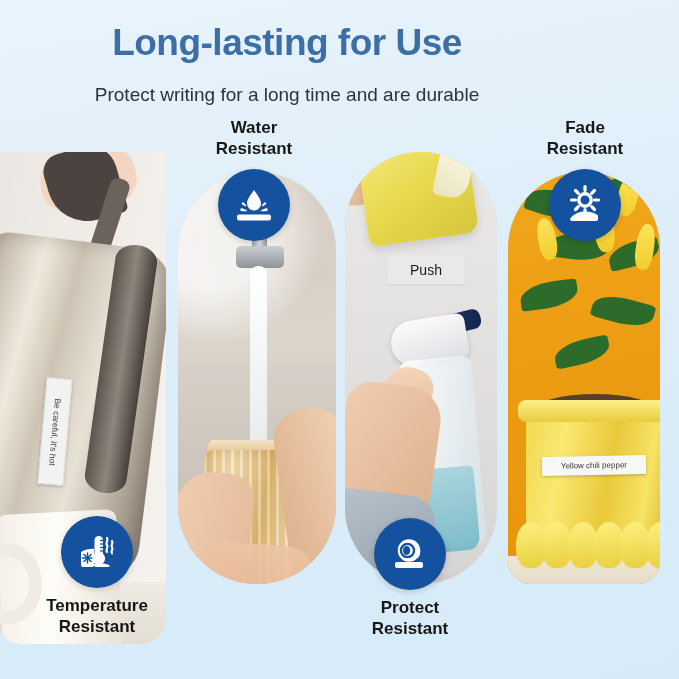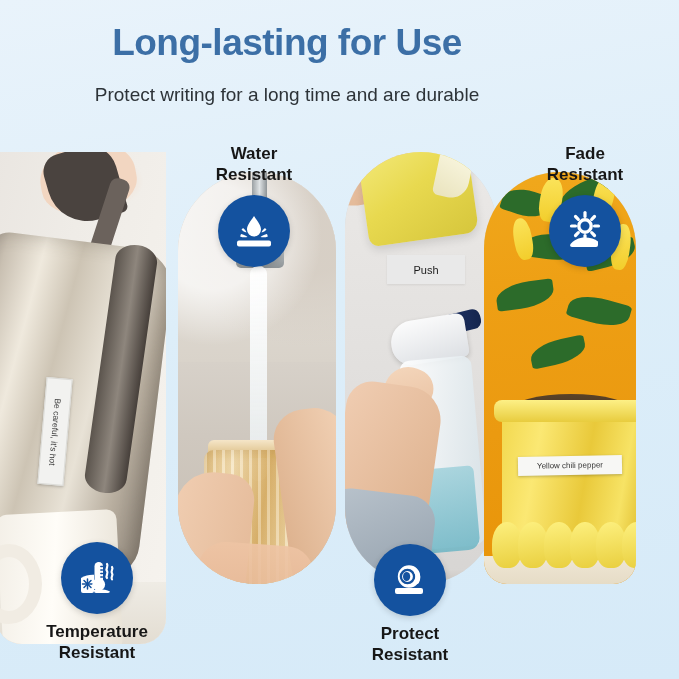--- a/index.html
+++ b/index.html
@@ -294,21 +294,21 @@
     position: absolute;
     left: 42px; top: 103px;
     width: 78px; height: 29px;
     background: #e9e9e9;
     display: flex;
     align-items: center;
     justify-content: center;
     box-shadow: 0 1px 2px rgba(0,0,0,.08);
   }
   .push-label span {
-    font-size: 11px;
+    font-size: 14px;
     color: #1c1c1c;
     font-family: "Liberation Sans", sans-serif;
   }
   .sprayer-trigger {
     position: absolute;
     left: 46px; top: 166px;
     width: 76px; height: 44px;
     background: linear-gradient(170deg,#fdfdfd,#dcdfe3);
     border-radius: 22px 8px 6px 20px;
     transform: rotate(-9deg);
@@ -363,21 +363,21 @@
     transform: rotate(7deg);
   }
   .counter-3 {
     position: absolute;
     left: 0; top: 418px; right: 0; bottom: 0;
     background: linear-gradient(180deg,#d8d5d2,#c9c5c1);
   }
 
   
   #panel-4 {
-    left: 484px;
+    left: 508px;
     top: 172px;
     width: 152px;
     height: 412px;
     border-radius: 86px 86px 26px 26px;
   }
   #panel-4 .photo {
     background: linear-gradient(175deg,#f0a81c 0%, #ee9f14 30%, #eb9a10 62%, #e89408 100%);
   }
   .leaf {
     position: absolute;
@@ -443,21 +443,20 @@
     position: absolute;
     left: 0; top: 384px; right: 0; bottom: 0;
     background: linear-gradient(180deg,#efe7d6,#e6dcc6);
   }
 
   
   .feature {
     position: absolute;
     width: 180px;
     text-align: center;
-    margin-top: 26px;
   }
   .feature-label {
     font-size: 17px;
     font-weight: bold;
     color: #171717;
     line-height: 1.22;
     font-family: "Liberation Sans", sans-serif;
   }
   .badge {
     width: 72px;

